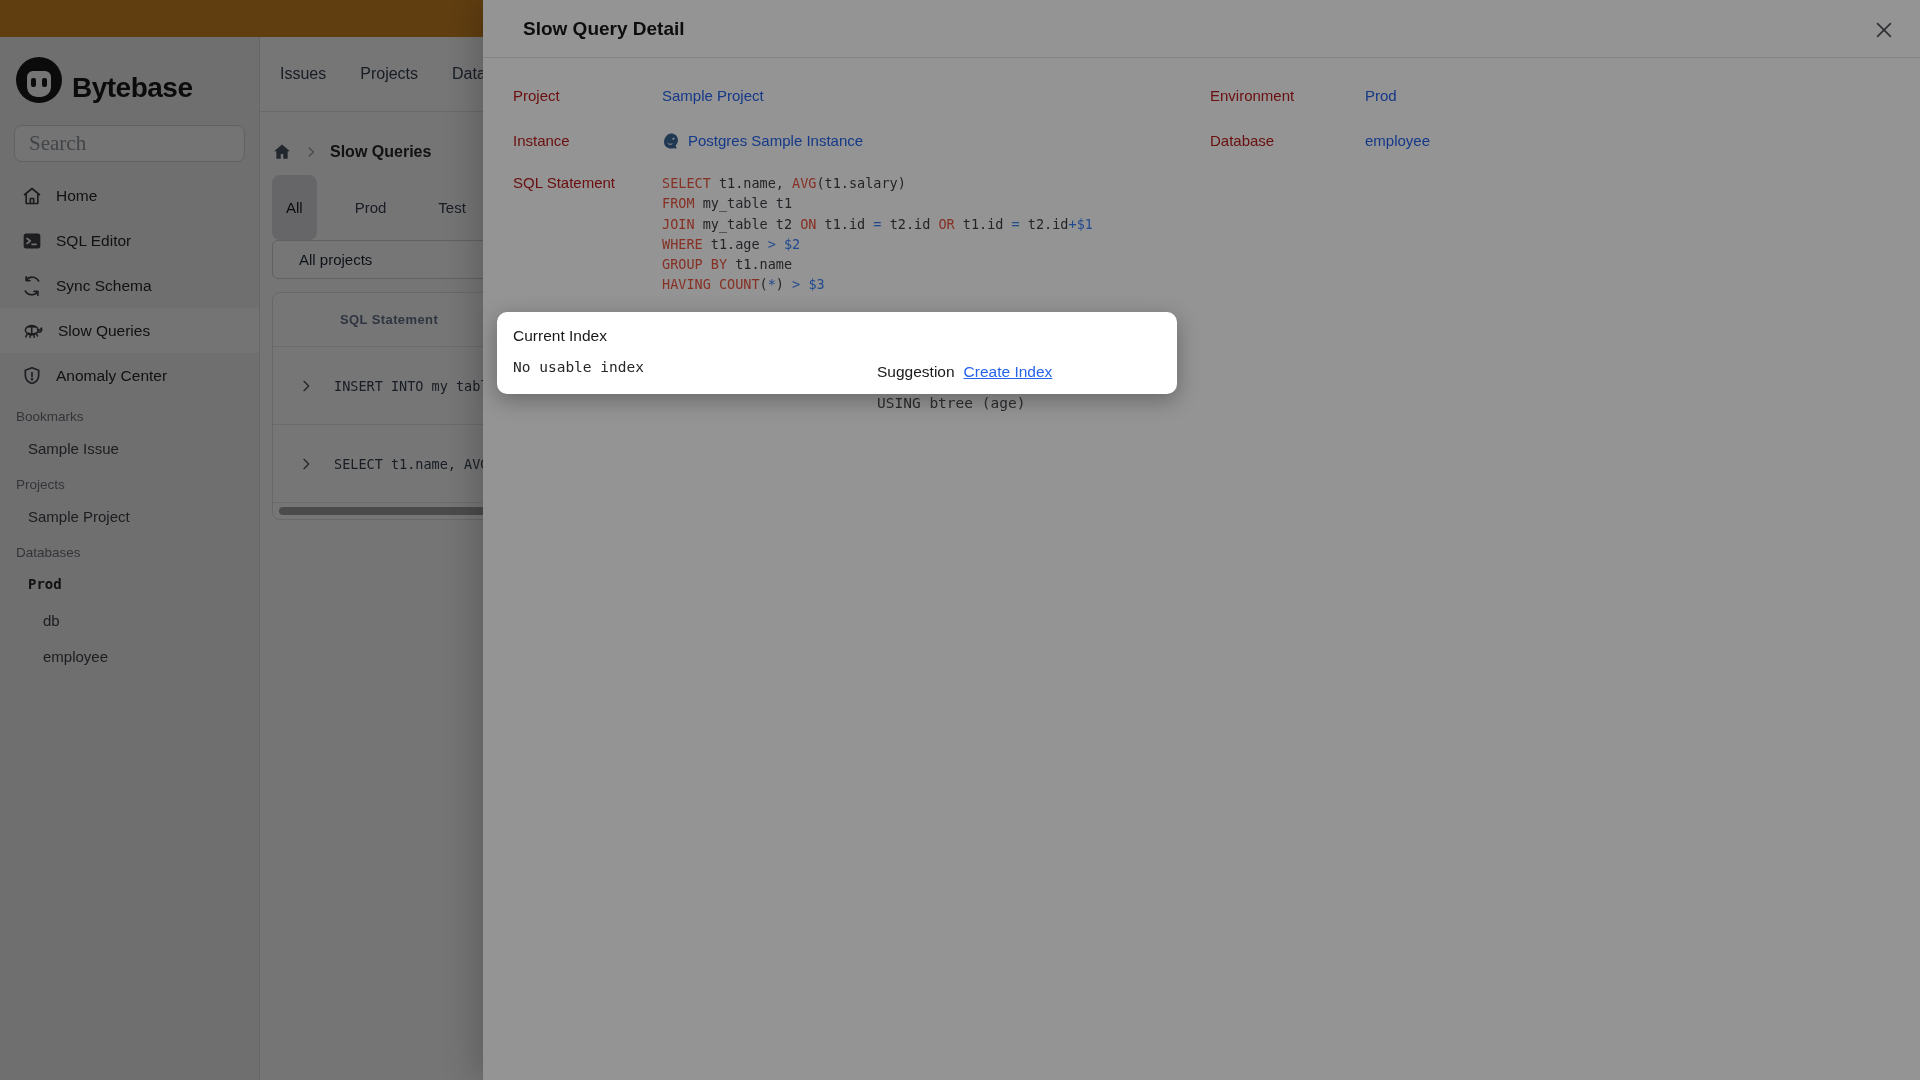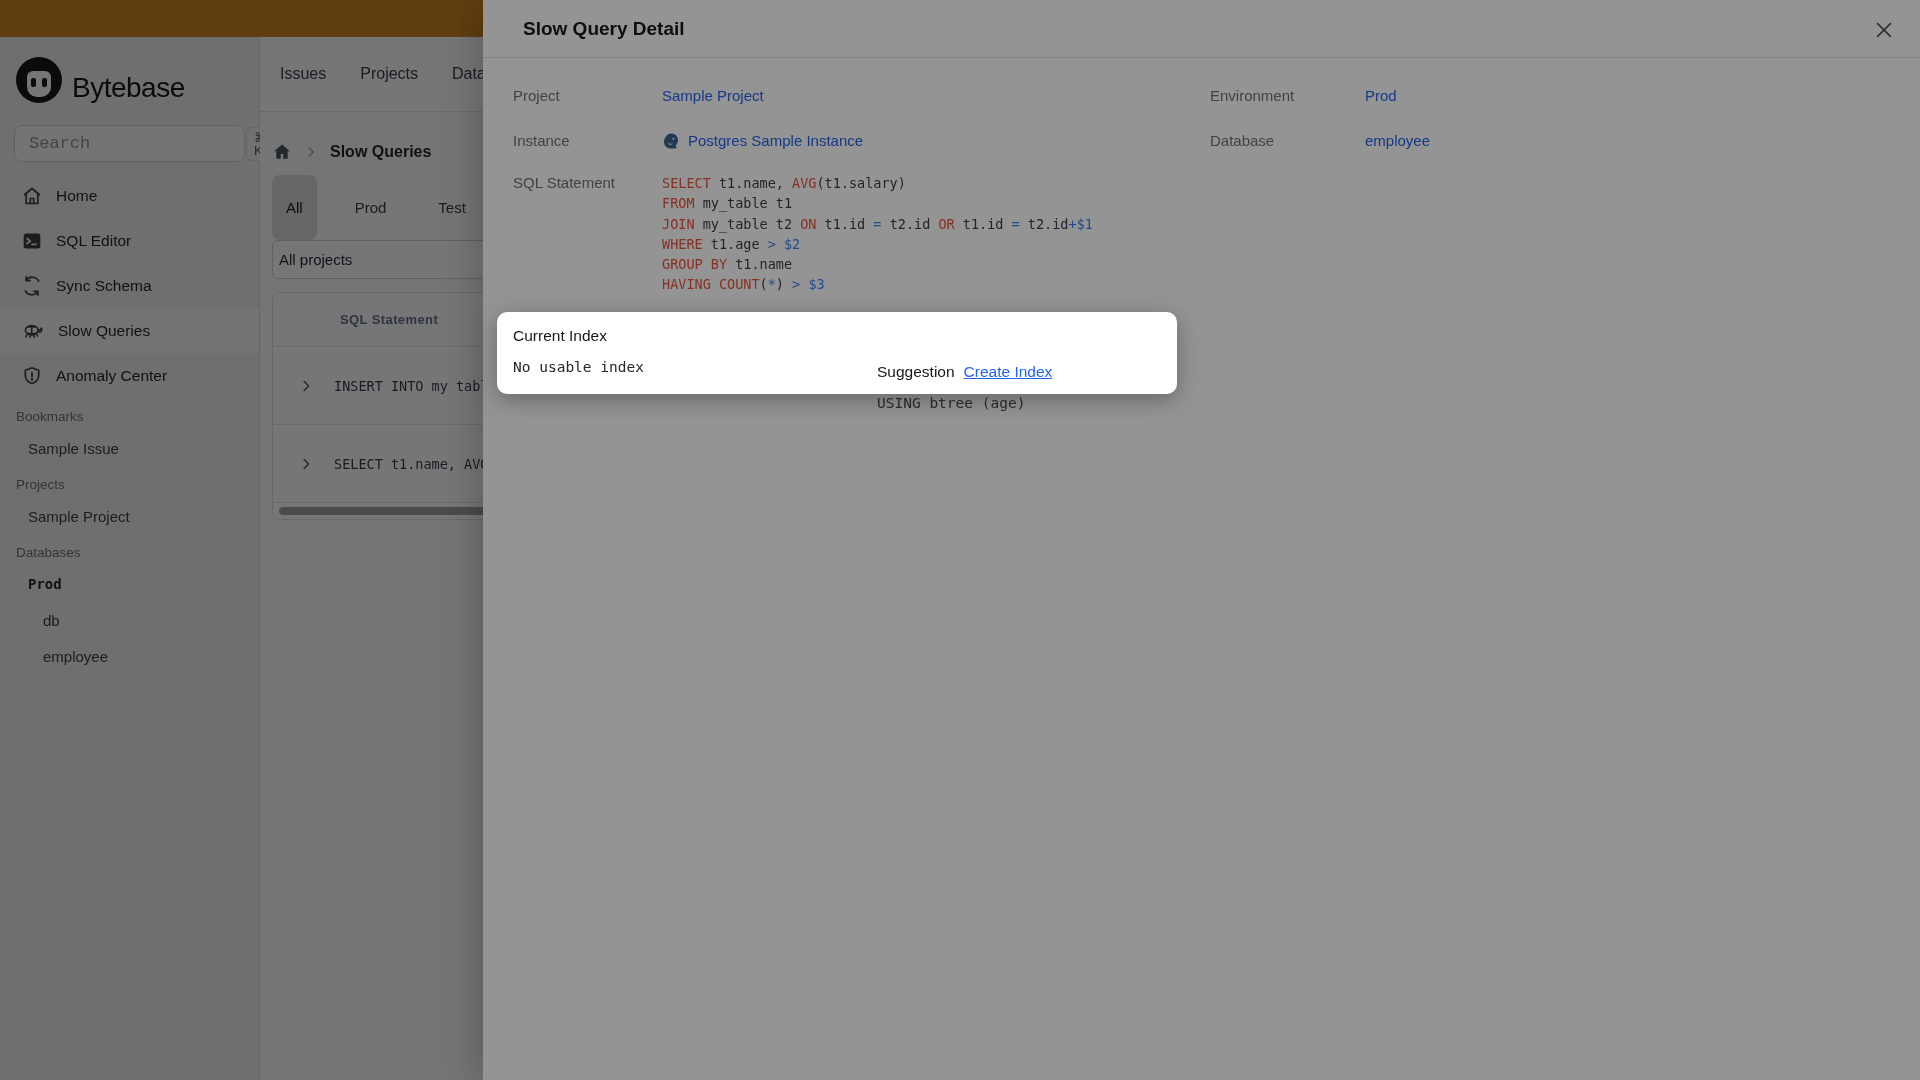--- a/index.html
+++ b/index.html
@@ -17,24 +17,24 @@
   
   .banner{position:absolute;left:0;top:0;width:1920px;height:37px;background:var(--banner);z-index:1;}
 
   
   .sidebar{position:absolute;left:0;top:37px;bottom:0;width:260px;background:#f0f1f3;border-right:1px solid #dddfe3;z-index:2;}
   .logo-row{display:flex;align-items:center;gap:10px;margin:20px 0 0 16px;height:46px;}
   .logo-mark{width:46px;height:46px;border-radius:50%;background:#18181b;position:relative;flex:0 0 auto;}
   .logo-mark .face{position:absolute;left:11px;top:14px;width:24px;height:26px;background:#fff;border-radius:6px 6px 10px 10px;}
   .logo-mark .eye{position:absolute;top:7px;width:5px;height:9px;background:#18181b;border-radius:2px;}
   .logo-mark .eye.l{left:4px;} .logo-mark .eye.r{right:4px;}
-  .brand-text{font-size:28px;font-weight:400;letter-spacing:-0.5px;color:#18181b;margin-top:16px;}
+  .brand-text{font-size:28px;font-weight:700;letter-spacing:-0.5px;color:#18181b;margin-top:16px;}
   .search-box{margin:22px 14px 0 14px;height:37px;border:1px solid #cfd2d8;border-radius:8px;background:#fbfbfc;
     display:flex;align-items:center;padding:0 8px 0 12px;}
-  .search-box input{border:none;outline:none;background:transparent;flex:1;font-size:17px;color:#7f1d1d;font-family:Liberation Mono, monospace;}
+  .search-box input{border:none;outline:none;background:transparent;flex:1;font-size:21px;color:#7f1d1d;font-family:Liberation Serif, serif;}
   .search-box input::placeholder{color:#8e939b;}
   .kbd{border:1px solid #d4d7dc;border-radius:6px;background:#f4f4f5;color:#52525b;font-size:13px;padding:3px 7px;line-height:1;}
   .nav{margin-top:11px;}
   .nav-item{height:45px;display:flex;align-items:center;gap:14px;padding-left:22px;font-size:15.5px;color:#27272a;cursor:pointer;}
   .nav-item.active{background:#fafafa;}
   .nav-item svg{flex:0 0 auto;}
   .side-section{margin-top:4px;}
   .section-title{height:28px;display:flex;align-items:center;padding-left:16px;font-size:13.5px;color:#71717a;}
   .side-link{height:36px;display:flex;align-items:center;font-size:15px;color:#3f3f46;cursor:pointer;}
   .indent-1{padding-left:28px;} .indent-2{padding-left:43px;}
@@ -46,41 +46,41 @@
   .topnav-item{font-size:16px;color:#374151;cursor:pointer;white-space:nowrap;}
 
   
   .main{position:absolute;left:260px;right:0;top:112px;bottom:0;background:#fdfdfe;z-index:2;padding-left:12px;}
   .breadcrumb{margin-top:24px;height:32px;display:flex;align-items:center;gap:12px;}
   .breadcrumb .page{font-size:16px;font-weight:600;color:#27272a;}
   .tabs{margin-top:22px;height:34px;display:flex;align-items:center;}
   .tab{font-size:15px;color:#374151;padding:24px 14px;border-radius:8px;margin-right:24px;cursor:pointer;}
   .tab.active{background:#dcdce1;color:#18181b;}
   .project-select{margin-top:16px;width:420px;height:39px;border:1px solid #cfd2d8;border-radius:6px;background:#fff;
-    display:flex;align-items:center;padding:0 6px;font-size:15px;color:#1f2937;cursor:pointer;}
+    display:flex;align-items:center;padding:0 26px;font-size:15px;color:#1f2937;cursor:pointer;}
   .query-table{margin-top:13px;width:600px;border:1px solid #e0e2e6;border-radius:8px;background:#fff;}
   .qt-header{height:54px;display:flex;align-items:center;padding-left:67px;font-size:13px;font-weight:700;color:#64748b;
     letter-spacing:0.4px;border-bottom:1px solid #e7e8ec;}
   .qt-row{height:78px;display:flex;align-items:center;gap:20px;padding-left:25px;border-bottom:1px solid #e7e8ec;cursor:pointer;}
   .qt-row .sql{font-size:13.5px;color:#374151;white-space:nowrap;overflow:hidden;}
   .qt-scroll{height:16px;position:relative;}
   .qt-scroll .thumb{position:absolute;left:6px;top:4px;width:208px;height:8px;border-radius:4px;background:#a3a3a3;cursor:pointer;}
 
   
   .overlay-app{position:absolute;inset:0;background:rgba(0,0,0,0.20);z-index:10;}
   .overlay-modal{position:absolute;inset:0;background:rgba(0,0,0,0.42);z-index:30;}
 
   
   .modal{position:absolute;left:483px;top:0;right:0;bottom:0;background:#fff;z-index:20;box-shadow:-10px 0 30px rgba(0,0,0,0.18);}
   .modal-header{height:58px;border-bottom:1px solid #e4e4e7;display:flex;align-items:center;padding-left:40px;position:relative;}
   .modal-title{font-size:19px;font-weight:600;color:#18181b;}
   .modal-close{position:absolute;top:16px;right:22px;width:28px;height:28px;display:flex;align-items:center;justify-content:center;cursor:pointer;}
   .modal-body{position:absolute;left:0;right:0;top:58px;bottom:0;padding:15px 30px;}
   .m-row{height:45px;display:flex;align-items:center;}
-  .m-label{width:149px;font-size:15px;color:#737373;flex:0 0 auto;}
+  .m-label{width:149px;font-size:15px;color:#b91c1c;flex:0 0 auto;}
   .m-link{font-size:15px;color:var(--accent);cursor:pointer;display:flex;align-items:center;gap:8px;}
   .m-right{position:absolute;left:727px;top:15px;}
   .m-right .m-label{width:155px;}
   .sql-row{display:flex;align-items:flex-start;margin-top:10px;}
   .sql-row .m-label{padding-top:1px;}
   .sql-code{font-size:13.5px;line-height:20.3px;white-space:pre;}
   .tok-kw{color:var(--kw);} .tok-id{color:var(--ident);} .tok-op{color:var(--op);}
 
   
   .index-card{position:absolute;left:497px;top:312px;width:680px;height:82px;background:#fff;border-radius:10px;

